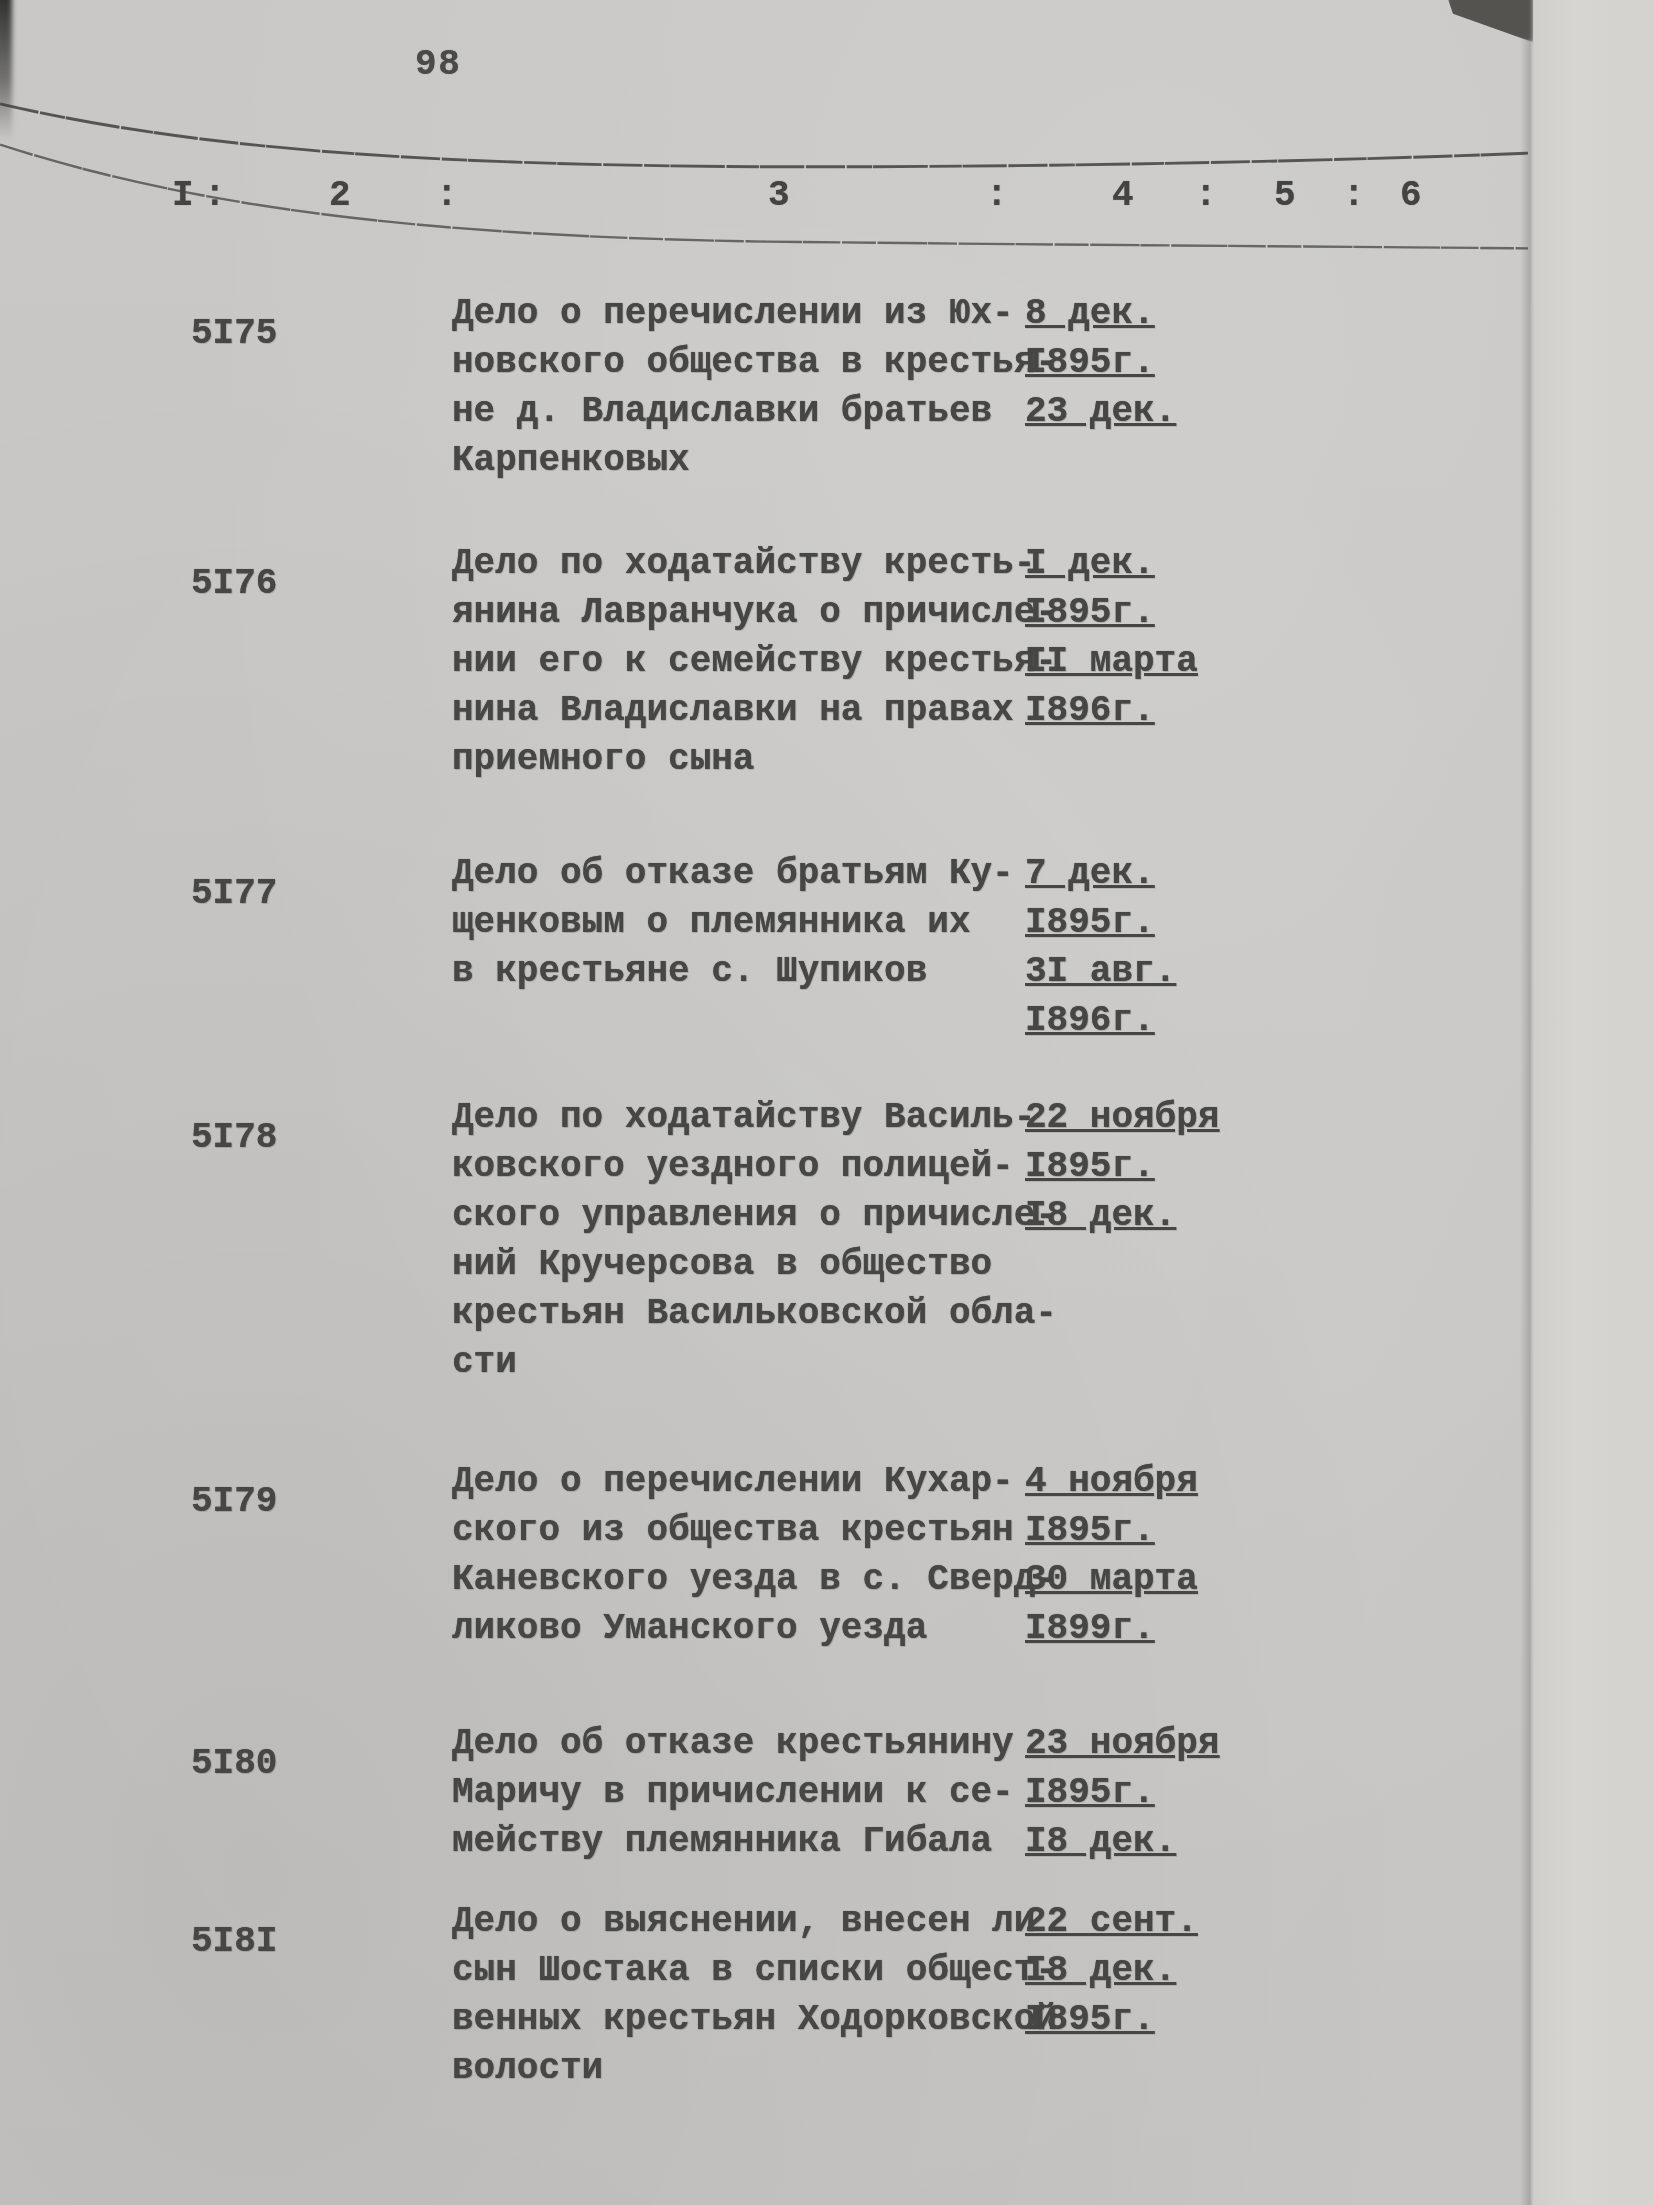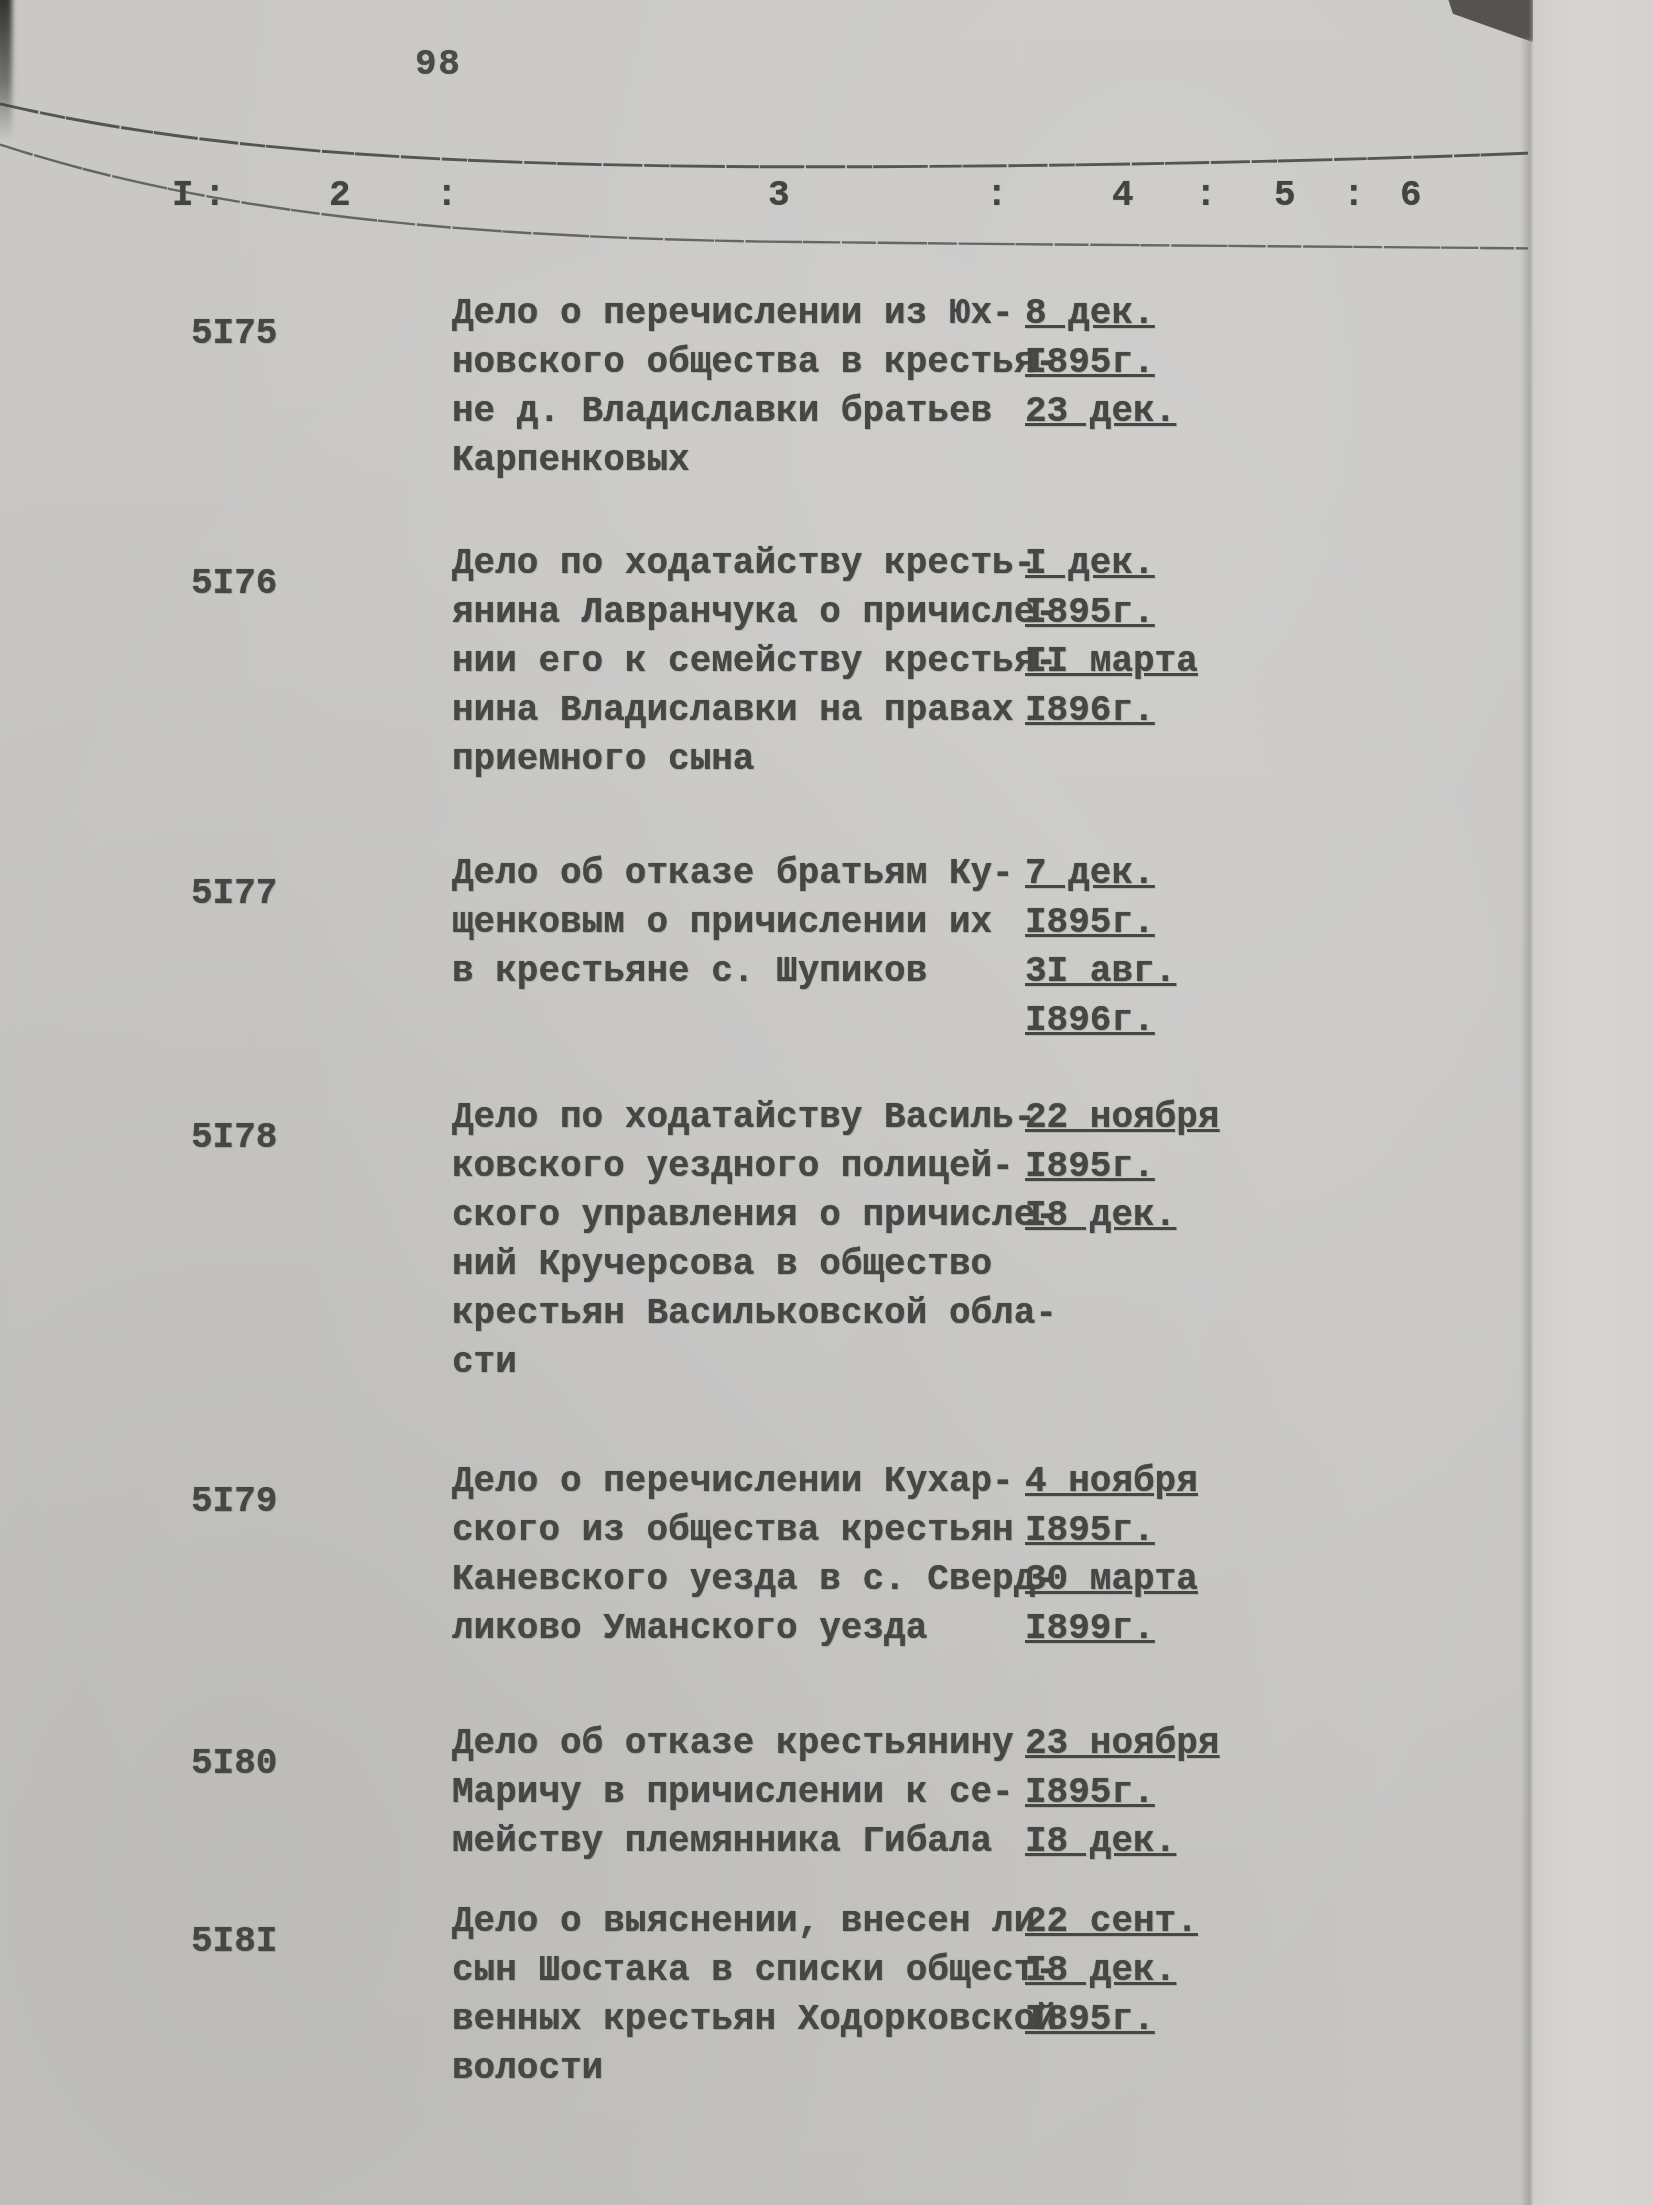--- a/index.html
+++ b/index.html
@@ -112,21 +112,21 @@
 приемного сына</div>
     <div class="dates">I дек.
 I895г.
 II марта
 I896г.</div>
   </div>
 
   <div class="entry" style="top:849px">
     <div class="num">5I77</div>
     <div class="desc">Дело об отказе братьям Ку-
-щенковым о причислении их
+щенковым о племянника их
 в крестьяне с. Шупиков</div>
     <div class="dates">7 дек.
 I895г.
 3I авг.
 I896г.</div>
   </div>
 
   <div class="entry" style="top:1093px">
     <div class="num">5I78</div>
     <div class="desc">Дело по ходатайству Василь-

